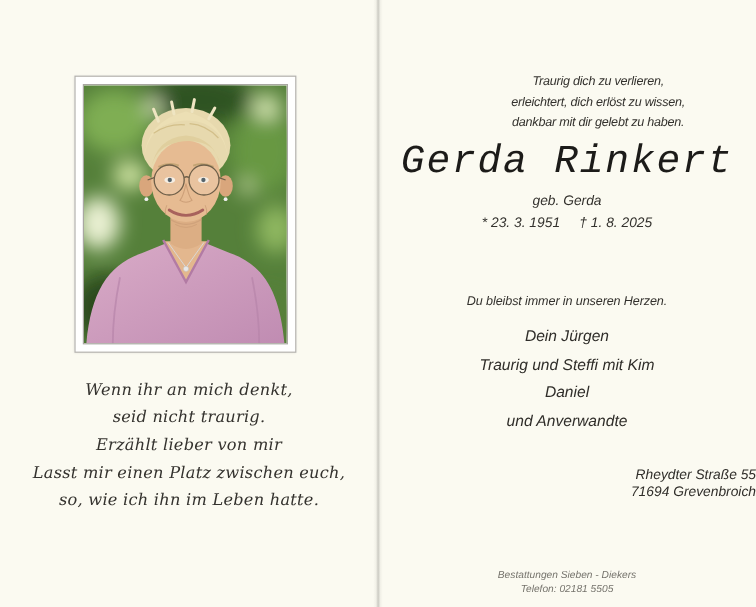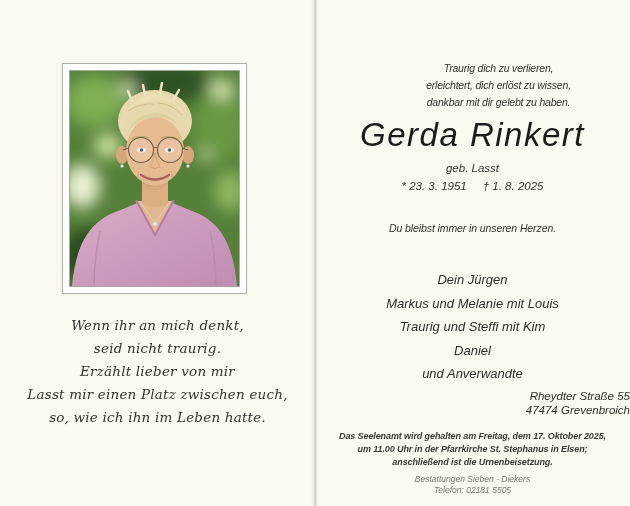--- a/index.html
+++ b/index.html
@@ -28,26 +28,26 @@
   .poem{
     position:absolute;left:0;top:314px;width:315px;text-align:center;
     font-family:"DejaVu Serif",serif;font-style:italic;
     font-size:13.5px;line-height:23px;color:#34322e;letter-spacing:0.2px;
   }
 
   
   .rp{position:absolute;left:315px;width:315px;text-align:center;}
   .verse{top:60px;font-style:italic;font-size:10.5px;line-height:17px;
     letter-spacing:-0.2px;font-weight:500;color:#33312d;padding-left:26px;}
-  .name{top:116px;font-family:Liberation Sans, sans-serif;font-style:italic;
+  .name{top:116px;font-family:Liberation Mono, monospace;font-style:italic;
     font-size:33px;letter-spacing:1.5px;color:#1c1b19;}
   .maiden{top:162px;font-style:italic;font-size:11.5px;color:#33312d;}
   .dates{top:180px;font-style:italic;font-size:11.5px;color:#33312d;}
   .dates .gap{display:inline-block;width:16px;}
-  .remembrance{top:222px;font-style:italic;font-size:10.5px;letter-spacing:-0.1px;color:#33312d;}
+  .remembrance{top:245px;font-style:italic;font-size:10.5px;letter-spacing:-0.1px;color:#33312d;}
   .mourners{top:268px;font-style:italic;font-size:13px;line-height:23.5px;color:#2f2d29;text-align:center;}
   .address{top:389px;font-style:italic;font-size:11.5px;line-height:14px;color:#2f2d29;text-align:right;}
   .service{top:430px;font-style:italic;font-weight:bold;font-size:9px;
     line-height:13px;letter-spacing:-0.1px;color:#3a3833;}
   .funeral{top:474px;font-style:italic;font-size:8.5px;line-height:11px;color:#75736c;}
 </style>
 </head>
 <body>
 
 <div class="card">
@@ -131,45 +131,39 @@
 
   <div class="page right"></div>
 
   <div class="rp verse">
     <div>Traurig dich zu verlieren,</div>
     <div>erleichtert, dich erlöst zu wissen,</div>
     <div>dankbar mit dir gelebt zu haben.</div>
   </div>
 
   <div class="rp name">Gerda Rinkert</div>
-  <div class="rp maiden">geb. Lasst</div>
+  <div class="rp maiden">geb. Gerda</div>
 
   <div class="rp dates">
     <span>* 23. 3. 1951</span><span class="gap"></span><span>† 1. 8. 2025</span>
   </div>
 
   <div class="rp remembrance">Du bleibst immer in unseren Herzen.</div>
 
   <div class="rp mourners">
     <div>Dein Jürgen</div>
-    <div>Markus und Melanie mit Louis</div>
     <div>Traurig und Steffi mit Kim</div>
     <div>Daniel</div>
     <div>und Anverwandte</div>
   </div>
 
   <div class="rp address">
     <div>Rheydter Straße 55</div>
-    <div>47474 Grevenbroich</div>
+    <div>71694 Grevenbroich</div>
   </div>
 
-  <div class="rp service">
-    <div>Das Seelenamt wird gehalten am Freitag, dem 17. Oktober 2025,</div>
-    <div>um 11.00 Uhr in der Pfarrkirche St. Stephanus in Elsen;</div>
-    <div>anschließend ist die Urnenbeisetzung.</div>
-  </div>
 
   <div class="rp funeral">
     <div>Bestattungen Sieben - Diekers</div>
     <div>Telefon: 02181 5505</div>
   </div>
 
 </div>
 
 </body></html>

